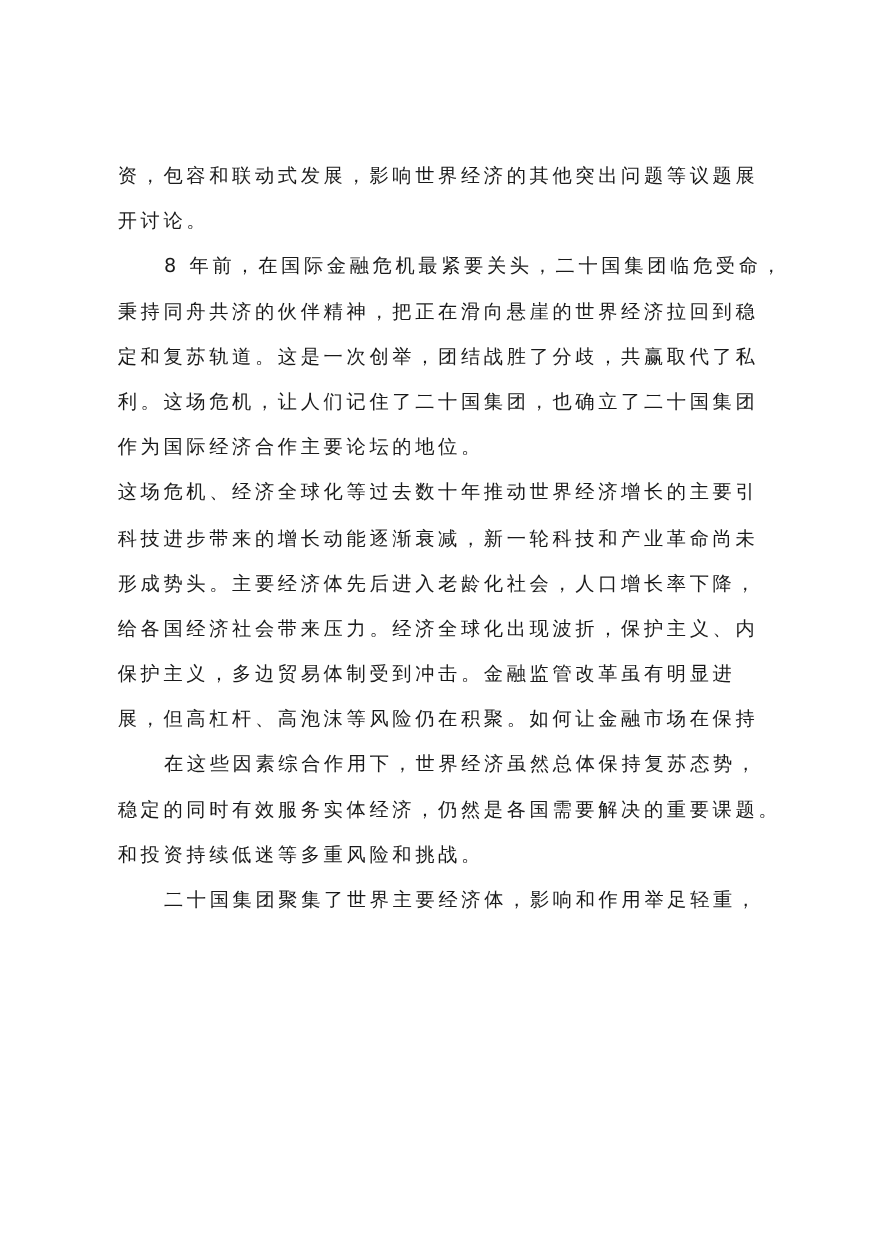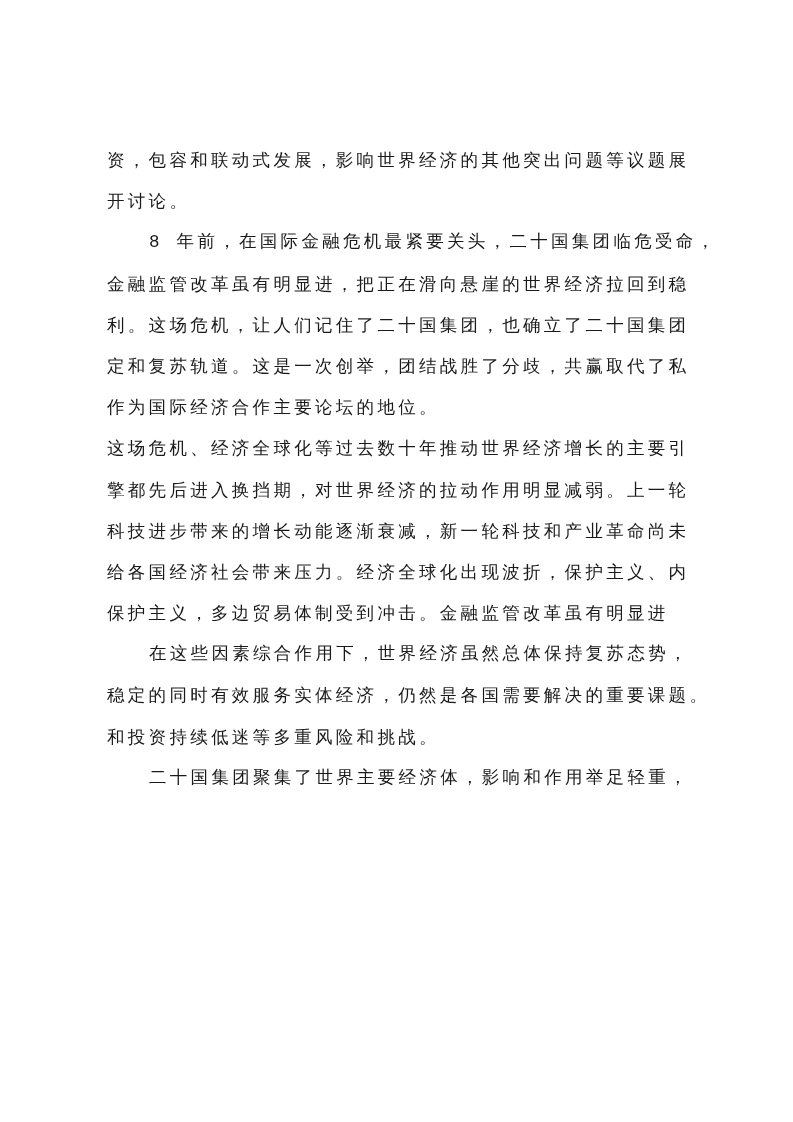--- a/index.html
+++ b/index.html
@@ -30,43 +30,43 @@
   .line {
     height: 41.2px;
     line-height: 41.2px;
     font-size: 17.5px;
     color: #1a1a1a;
     white-space: nowrap;
     letter-spacing: 3.3px;
   }
   .line.indent {
     padding-left: 42px;
-    font-family: Liberation Mono, monospace;
   }
 </style>
 </head>
 <body>
 
 <div class="page">
   <div class="body-text">
 
     <div class="line">资，包容和联动式发展，影响世界经济的其他突出问题等议题展</div>
     <div class="line">开讨论。</div>
 
     <div class="line indent">8 年前，在国际金融危机最紧要关头，二十国集团临危受命，</div>
-    <div class="line">金融监管改革虽有明显进，把正在滑向悬崖的世界经济拉回到稳</div>
+    <div class="line">秉持同舟共济的伙伴精神，把正在滑向悬崖的世界经济拉回到稳</div>
+    <div class="line">定和复苏轨道。这是一次创举，团结战胜了分歧，共赢取代了私</div>
     <div class="line">利。这场危机，让人们记住了二十国集团，也确立了二十国集团</div>
-    <div class="line">定和复苏轨道。这是一次创举，团结战胜了分歧，共赢取代了私</div>
     <div class="line">作为国际经济合作主要论坛的地位。</div>
 
     <div class="line">这场危机、经济全球化等过去数十年推动世界经济增长的主要引</div>
-    <div class="line">擎都先后进入换挡期，对世界经济的拉动作用明显减弱。上一轮</div>
     <div class="line">科技进步带来的增长动能逐渐衰减，新一轮科技和产业革命尚未</div>
+    <div class="line">形成势头。主要经济体先后进入老龄化社会，人口增长率下降，</div>
     <div class="line">给各国经济社会带来压力。经济全球化出现波折，保护主义、内</div>
     <div class="line">保护主义，多边贸易体制受到冲击。金融监管改革虽有明显进</div>
+    <div class="line">展，但高杠杆、高泡沫等风险仍在积聚。如何让金融市场在保持</div>
     <div class="line indent">在这些因素综合作用下，世界经济虽然总体保持复苏态势，</div>
 
     <div class="line">稳定的同时有效服务实体经济，仍然是各国需要解决的重要课题。</div>
     <div class="line">和投资持续低迷等多重风险和挑战。</div>
 
     <div class="line indent">二十国集团聚集了世界主要经济体，影响和作用举足轻重，</div>
 
   </div>
 </div>
 

